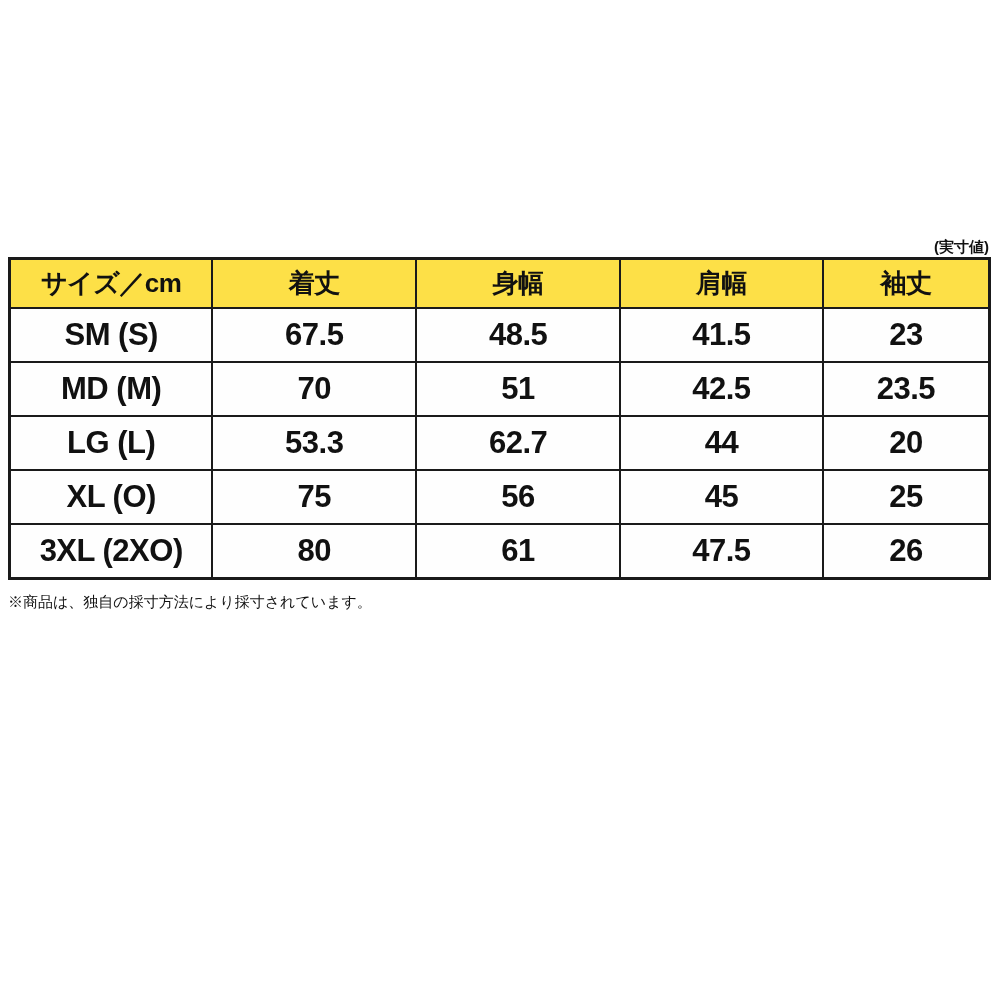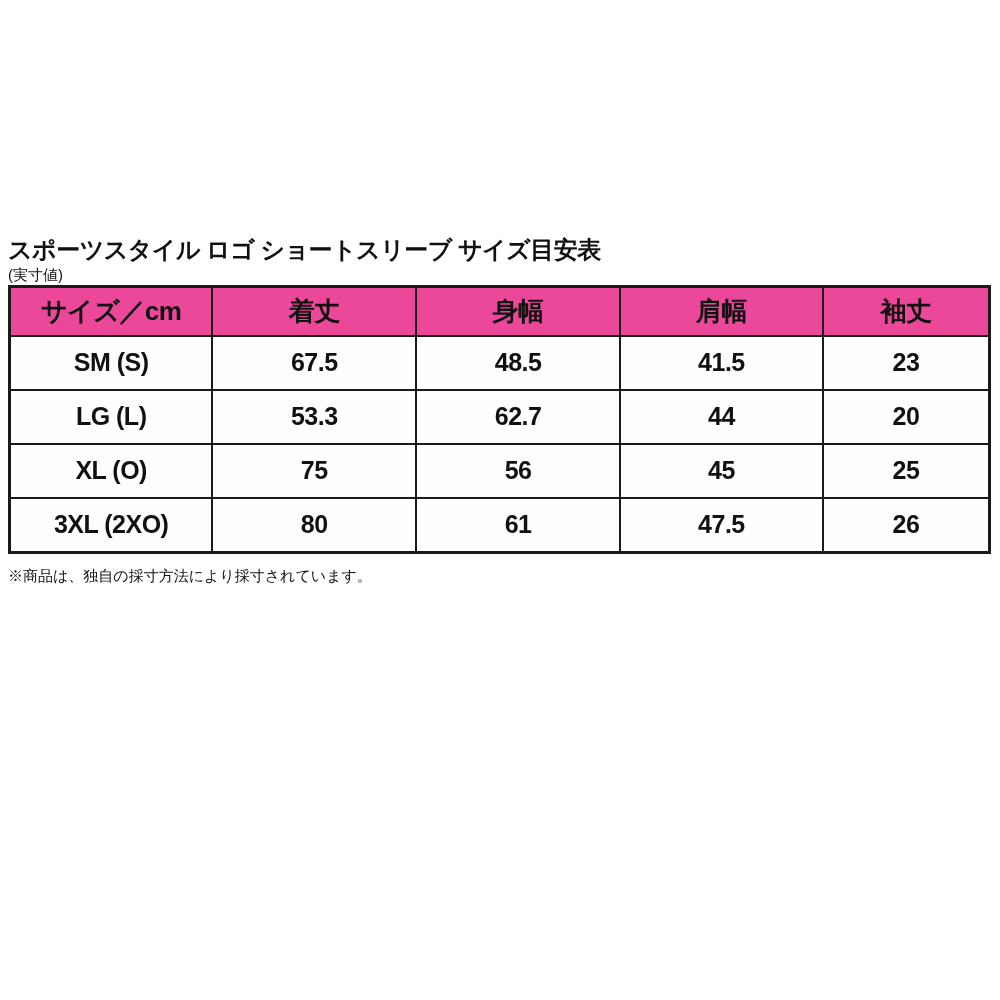--- a/index.html
+++ b/index.html
@@ -27,50 +27,50 @@
     width: 983px;
   }
   .title {
     font-size: 24px;
     font-weight: bold;
     letter-spacing: -0.5px;
     line-height: 1.15;
     white-space: nowrap;
   }
   .unit {
-    text-align: left;
+    text-align: right;
     font-size: 15px;
-    font-weight: normal;
+    font-weight: bold;
     line-height: 1.2;
     margin: 2px 2px 1px 0;
   }
   table.size-table {
     width: 100%;
     border-collapse: collapse;
     table-layout: fixed;
     border: 3px solid #1a1a1a;
   }
   table.size-table th,
   table.size-table td {
     border: 2px solid #1a1a1a;
     text-align: center;
     vertical-align: middle;
     font-weight: bold;
     padding: 0;
     letter-spacing: -0.5px;
   }
   table.size-table th {
-    background: #ec4899;
+    background: #fde047;
     height: 47px;
     font-size: 26px;
   }
   table.size-table td {
     background: #fefefe;
     height: 52px;
-    font-size: 25px;
+    font-size: 31px;
   }
   .col-size  { width: 20.7%; }
   .col-len   { width: 20.8%; }
   .col-width { width: 20.8%; }
   .col-shldr { width: 20.7%; }
   .col-slv   { width: 17.0%; }
   .notes {
     margin-top: 9px;
   }
   .note {
@@ -81,21 +81,20 @@
     line-height: 1.7;
     white-space: nowrap;
   }
 </style>
 </head>
 <body>
 
 <div class="sheet">
   <div class="content">
 
-    <div class="title">スポーツスタイル ロゴ ショートスリーブ サイズ目安表</div>
 
     <div class="unit">(実寸値)</div>
 
     <table class="size-table">
       <colgroup>
         <col class="col-size">
         <col class="col-len">
         <col class="col-width">
         <col class="col-shldr">
         <col class="col-slv">
@@ -109,20 +108,27 @@
           <th>袖丈</th>
         </tr>
       </thead>
       <tbody>
         <tr>
           <td>SM (S)</td>
           <td>67.5</td>
           <td>48.5</td>
           <td>41.5</td>
           <td>23</td>
+        </tr>
+        <tr>
+          <td>MD (M)</td>
+          <td>70</td>
+          <td>51</td>
+          <td>42.5</td>
+          <td>23.5</td>
         </tr>
         <tr>
           <td>LG (L)</td>
           <td>53.3</td>
           <td>62.7</td>
           <td>44</td>
           <td>20</td>
         </tr>
         <tr>
           <td>XL (O)</td>

